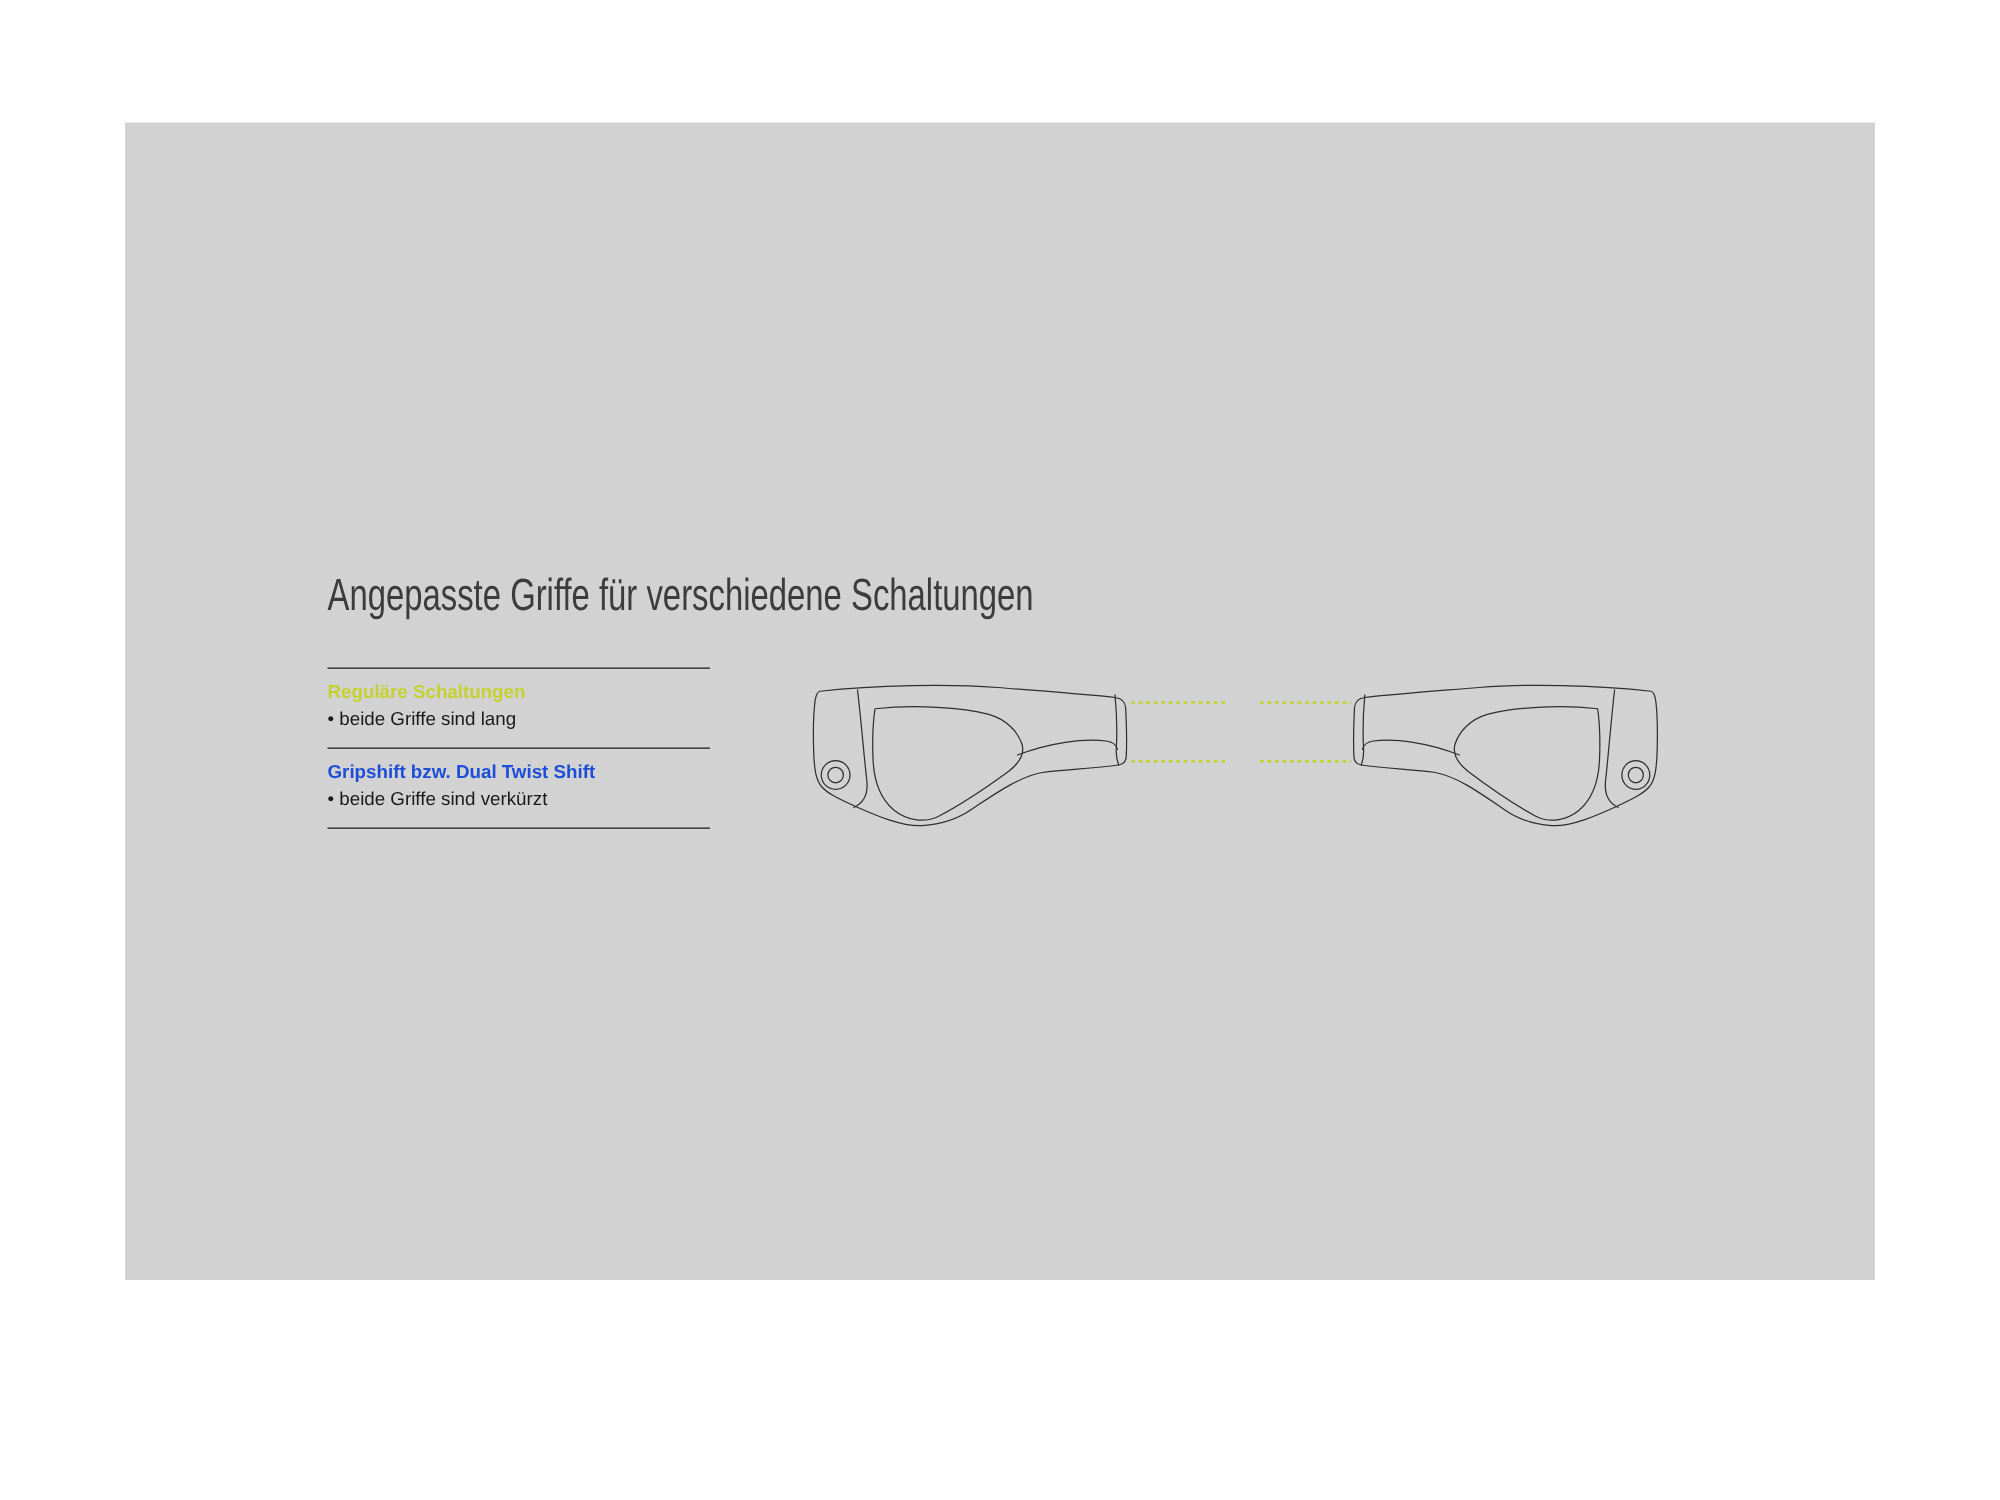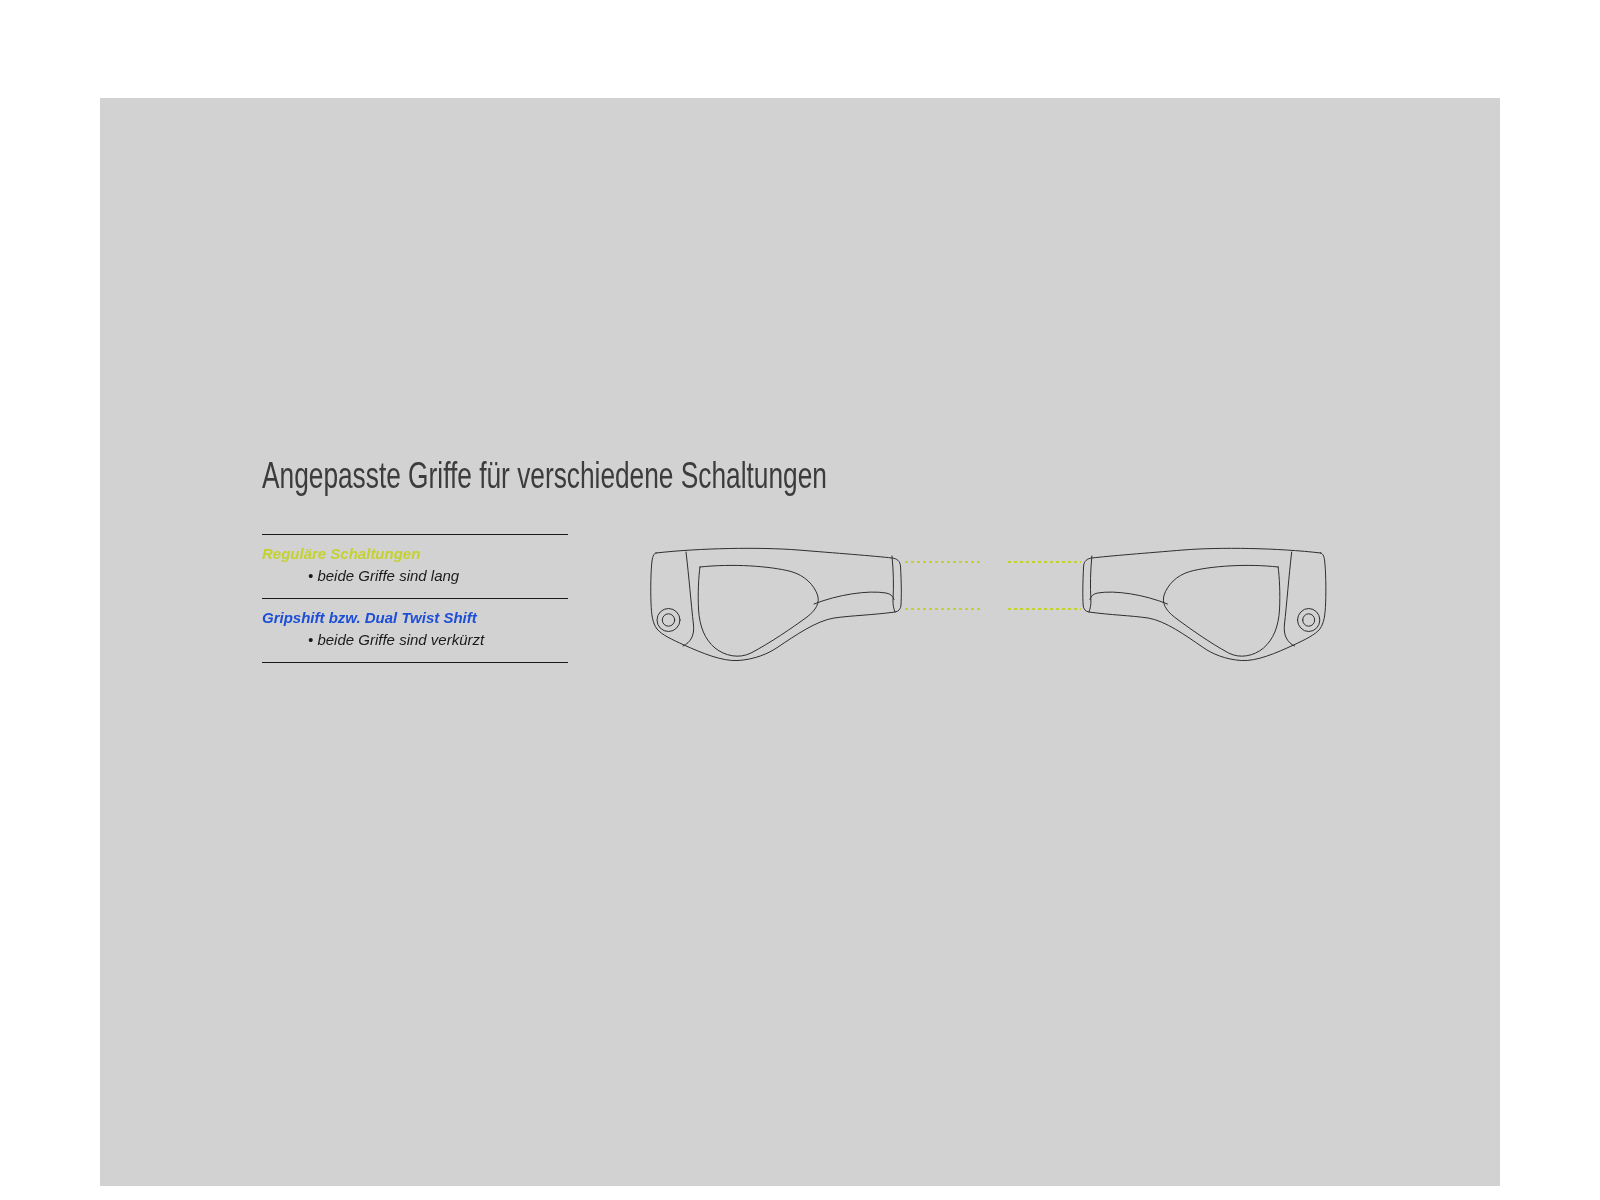--- a/index.html
+++ b/index.html
@@ -6,21 +6,21 @@
   body {
     width: 1600px; height: 1200px;
     position: relative;
     background: #ffffff;
     font-family: "Liberation Sans", sans-serif;
     overflow: hidden;
   }
   .panel {
     position: absolute;
     left: 100px; top: 98px;
-    width: 1400px; height: 1088px;
+    width: 1400px; height: 926px;
     background: #d2d2d2;
   }
   .title {
     position: absolute;
     left: 162px; top: 356px;
     margin: 0;
     font-size: 36px;
     font-weight: 400;
     color: #3c3c3c;
     line-height: 43px;
@@ -29,41 +29,39 @@
   .title-inner {
     display: inline-block;
     transform: scaleX(0.73);
     transform-origin: 0 50%;
   }
   .options {
     position: absolute;
     left: 162px; top: 436px;
     width: 306px;
     border-bottom: 1px solid #1a1a1a;
-    font-style: italic;
   }
   .option {
     border-top: 1px solid #1a1a1a;
     padding: 10px 0 13px 0;
   }
   .option-heading {
     font-size: 15px;
     font-weight: bold;
     line-height: 18px;
     color: #1d4ed8;
     white-space: nowrap;
   }
   .option--accent .option-heading { color: #c4d22f; }
   .option-bullet {
     font-size: 15px;
     line-height: 18px;
     margin-top: 4px;
     color: #1a1a1a;
     white-space: nowrap;
-    margin-left: 46px;
   }
   .diagram {
     position: absolute;
     left: 530px; top: 447px;
     width: 710px; height: 125px;
   }
   .diagram path, .diagram circle {
     fill: none;
     stroke: #2f2f2f;
     stroke-width: 1;

